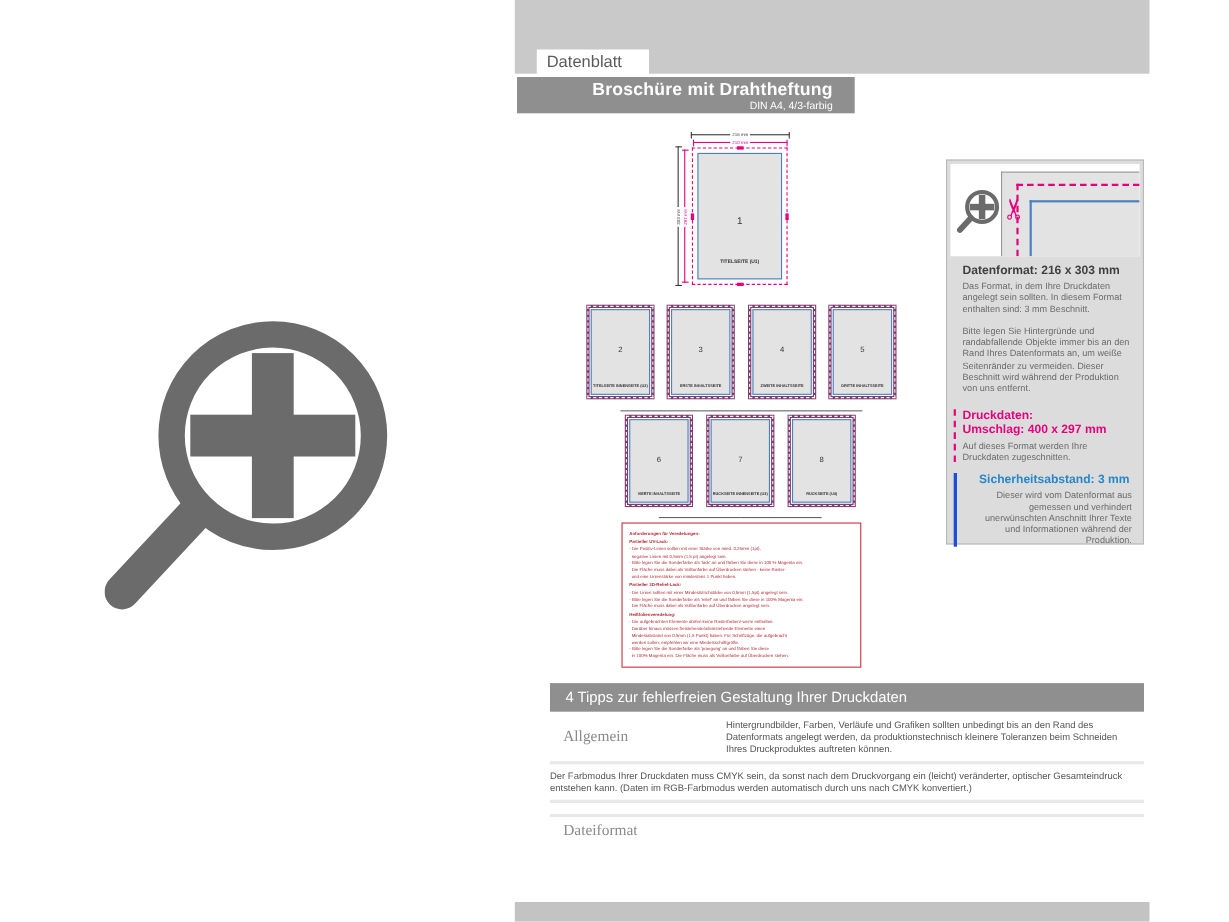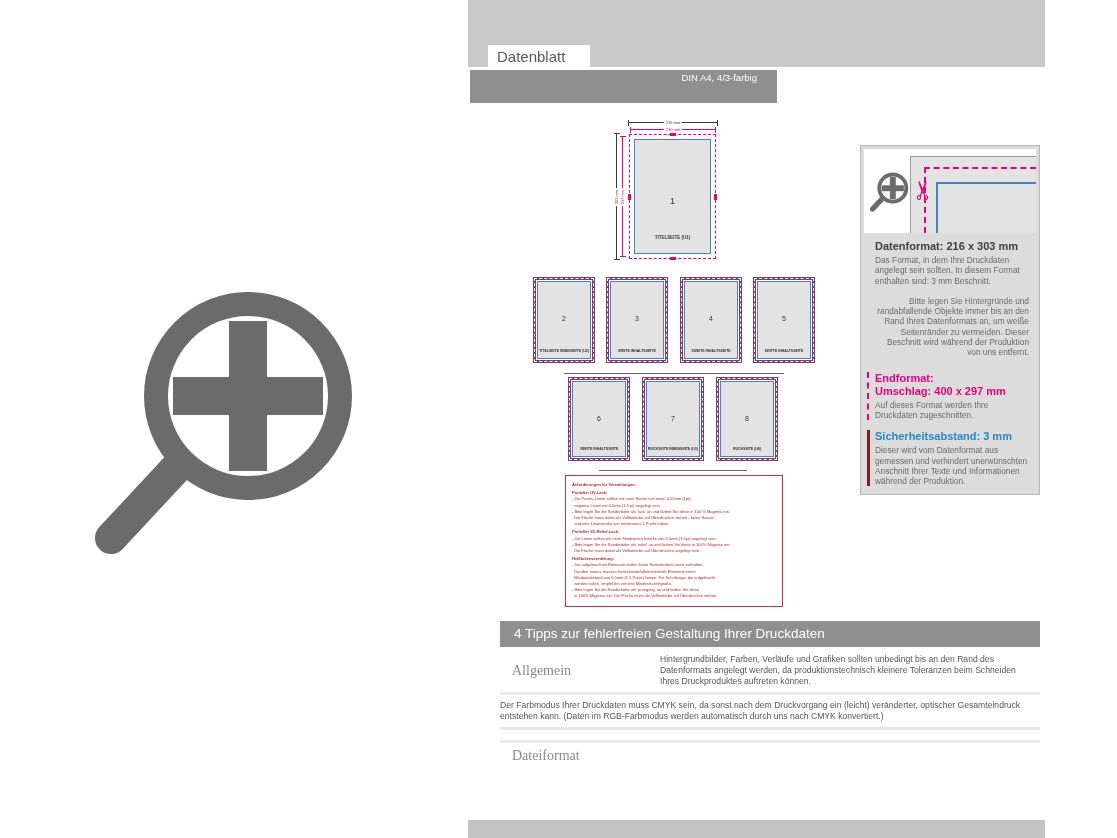--- a/index.html
+++ b/index.html
@@ -73,23 +73,23 @@
   .md-blue-v { position:absolute; left:25px; top:25px; bottom:0; border-left:2px solid #4a81c0; }
   .md-scissors { position:absolute; left:1px; top:20px; font-size:26px; line-height:26px;
                  color:#e5007d; transform:rotate(-90deg); font-family:"DejaVu Sans", sans-serif; }
   .mini-zoom { position:absolute; left:6px; top:22px; }
   .infotext { position:absolute; left:14px; right:10px; top:94px; color:#6b6b6b; }
   .infotext h3 { font-size:11px; font-weight:bold; color:#3f3f3f; margin-bottom:3px; }
   .infotext p { font-size:8.3px; line-height:10.3px; margin-bottom:10px; }
   .endblock { border-left:2px dashed #e5007d; margin-left:-8px; padding-left:6px; margin-bottom:10px; }
   .endblock .mh { font-size:11px; font-weight:bold; color:#e5007d; line-height:13px; }
   .endblock p { margin-bottom:0; margin-top:2px; }
-  .safeblock { border-left:3px solid #7f1d1d; margin-left:-8px; padding-left:5px; }
+  .safeblock { border-left:3px solid #1d4ed8; margin-left:-8px; padding-left:20px; }
   .safeblock .bh { font-size:11px; font-weight:bold; color:#2787c8; line-height:13px; }
-  .safeblock p { margin-bottom:0; margin-top:2px; }
+  .safeblock p { margin-bottom:0; margin-top:2px;text-align:right; }
 
   
   .tips-header { position:absolute; left:32px; top:621px; width:540px; height:26px; background:#8f8f8f;
                  color:#fff; font-size:13.5px; line-height:26px; padding-left:14px; }
   .tips-body { position:absolute; left:32px; top:649px; width:540px; }
   .tip-row { display:flex; background:#fff; padding:5px 0; }
   .tip-sep { height:3px; background:#e8e8e8; }
   .tip-label { width:160px; padding-left:12px; font-size:14px; color:#8a8a8a; display:flex; align-items:center;font-family:Liberation Serif, serif; }
   .tip-text { flex:1; font-size:8.6px; line-height:11px; color:#555; padding-right:10px; }
 
@@ -104,20 +104,21 @@
     <circle cx="153" cy="116" r="92" fill="none" stroke="#6b6b6b" stroke-width="24"></circle>
     <rect x="78" y="97" width="150" height="38" fill="#6b6b6b"></rect>
     <rect x="134" y="41" width="38" height="150" fill="#6b6b6b"></rect>
     <line x1="84" y1="185" x2="16" y2="258" stroke="#6b6b6b" stroke-width="32" stroke-linecap="round"></line>
   </svg>
 
   <div class="panel">
     <div class="topstrip"></div>
     <div class="tab">Datenblatt</div>
     <div class="titlebar">
+      <div class="t1">Broschüre mit Drahtheftung</div>
       <div class="t2">DIN A4, 4/3-farbig</div>
     </div>
 
     <div class="dim-h" style="left:160px; top:122px; width:90px; color:#3a3a3a;">
       <i class="tick-l"></i>
         <i class="tick-r"></i>
       <span class="lbl">216 mm</span>
     </div>
     <div class="dim-h" style="left:162px; top:129px; width:86px; color:#e5007d;">
       <i class="tick-l"></i>
@@ -228,23 +229,23 @@
           <div class="md-dash-h"></div>
           <div class="md-dash-v"></div>
           <div class="md-blue-h"></div>
           <div class="md-blue-v"></div>
           <div class="md-scissors">✂</div>
         </div>
       </div>
       <div class="infotext">
         <h3>Datenformat: 216 x 303 mm</h3>
         <p>Das Format, in dem Ihre Druckdaten angelegt sein sollten. In diesem Format enthalten sind: 3 mm Beschnitt.</p>
-        <p style="margin-bottom:14px;text-align:right;">Bitte legen Sie Hintergründe und randabfallende Objekte immer bis an den Rand Ihres Datenformats an, um weiße Seitenränder zu vermeiden. Dieser Beschnitt wird während der Produktion von uns entfernt.</p>
+        <p style="margin-bottom:14px;">Bitte legen Sie Hintergründe und randabfallende Objekte immer bis an den Rand Ihres Datenformats an, um weiße Seitenränder zu vermeiden. Dieser Beschnitt wird während der Produktion von uns entfernt.</p>
         <div class="endblock">
-          <div class="mh">Endformat:</div>
+          <div class="mh">Druckdaten:</div>
           <div class="mh">Umschlag: 400 x 297 mm</div>
           <p>Auf dieses Format werden Ihre Druckdaten zugeschnitten.</p>
         </div>
         <div class="safeblock">
           <div class="bh">Sicherheitsabstand: 3 mm</div>
           <p>Dieser wird vom Datenformat aus gemessen und verhindert unerwünschten Anschnitt Ihrer Texte und Informationen während der Produktion.</p>
         </div>
       </div>
     </div>
 

